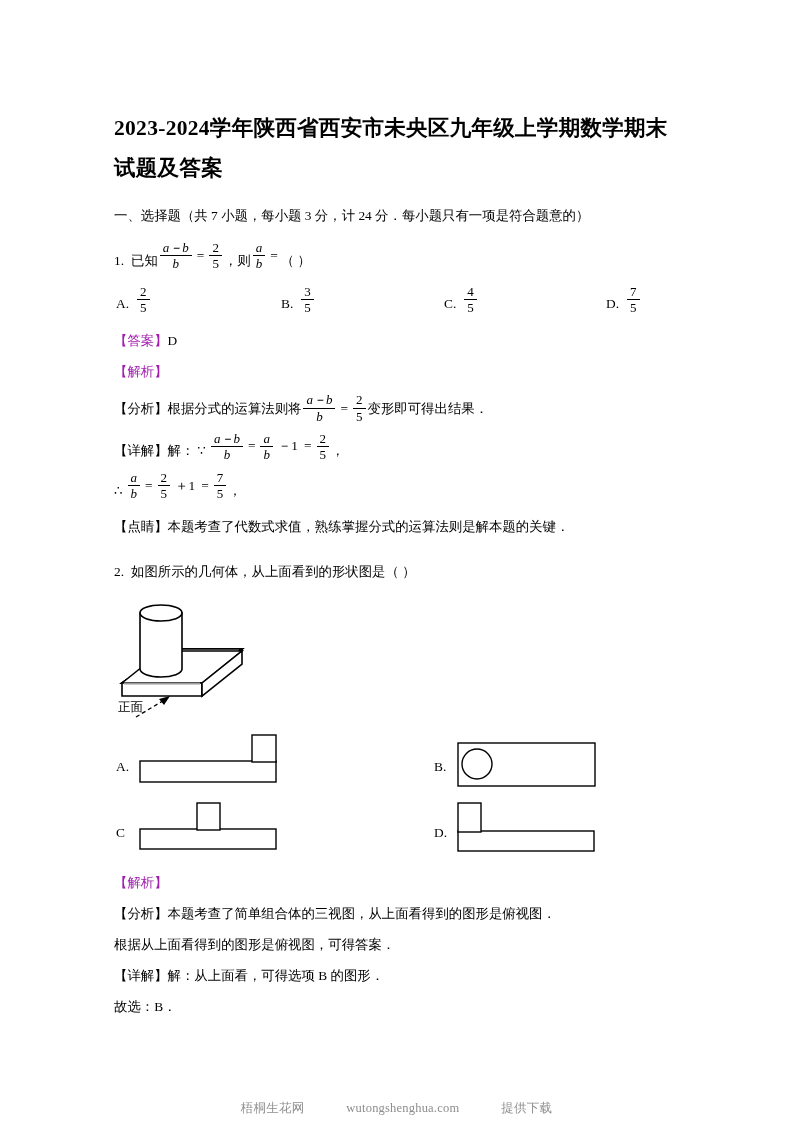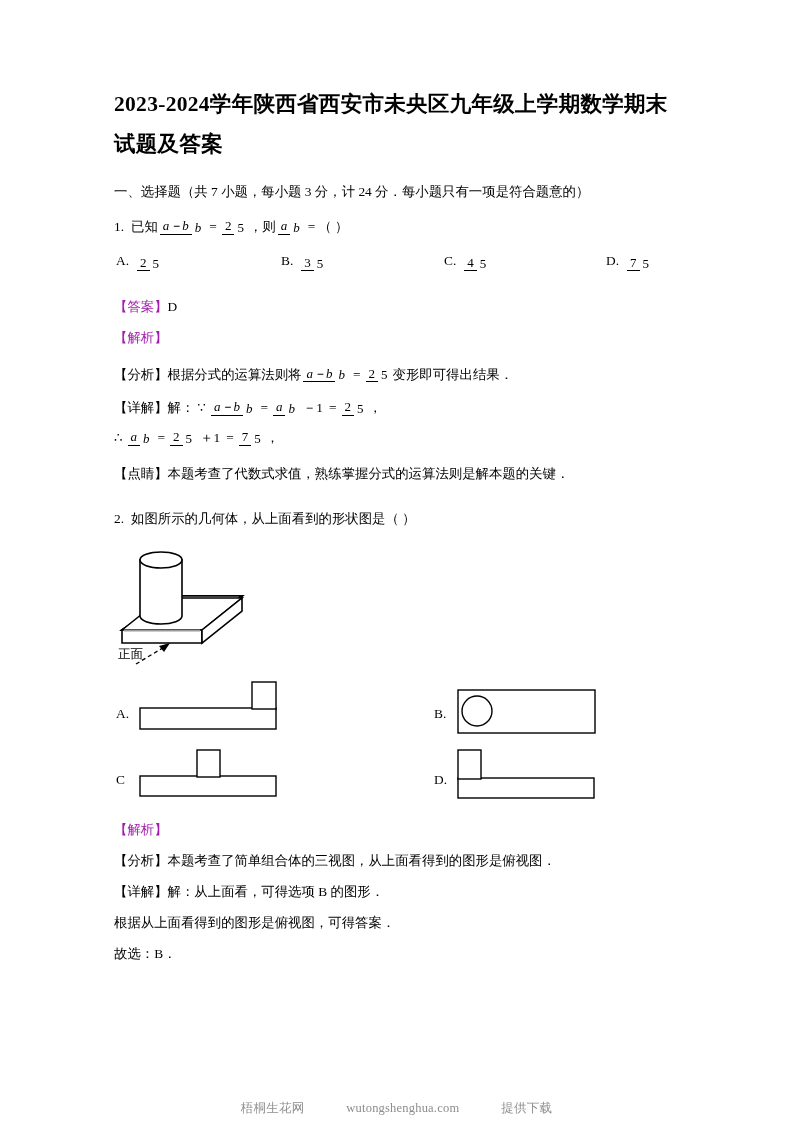--- a/index.html
+++ b/index.html
@@ -17,21 +17,21 @@
   }
   .page {
     position: absolute;
     left: 0; top: 0;
     width: 793px;
     height: 1122px;
   }
   .content {
     position: absolute;
     left: 114px;
-    top: 84px;
+    top: 108px;
     width: 566px;
   }
   h1.doc-title {
     font-size: 21.5px;
     font-weight: bold;
     line-height: 40px;
     margin: 0 0 0 0;
     letter-spacing: 0.3px;
     font-family: "Liberation Serif", "DejaVu Serif", serif;
   }
@@ -54,21 +54,21 @@
   
   .math {
     display: inline-flex;
     align-items: center;
     font-family: "Liberation Serif", "DejaVu Serif", serif;
     font-size: 13.4px;
     vertical-align: middle;
   }
   .frac {
     display: inline-flex;
-    flex-direction: row;
+    flex-direction: column;
     align-items: center;
     vertical-align: middle;
     margin: 0 2px;
     line-height: 1.02;
     font-size: 13px;
   }
   .frac .num {
     padding: 0 3px 1px 3px;
     border-bottom: 1.1px solid #000;
   }
@@ -347,25 +347,25 @@
 
     <div style="height:8px"></div>
 
 
     <p class="para blue">【解析】</p>
 
     <p class="para">
       <span>【分析】</span><span>本题考查了简单组合体的三视图，从上面看得到的图形是俯视图．</span>
     </p>
 
+    <p class="para">根据从上面看得到的图形是俯视图，可得答案．</p>
+
     <p class="para">
       <span>【详解】</span><span>解：从上面看，可得选项 B 的图形．</span>
     </p>
-
-    <p class="para">根据从上面看得到的图形是俯视图，可得答案．</p>
 
     <p class="para">故选：B．</p>
 
   </div>
 
   <div class="footer">
     <span>梧桐生花网</span><span class="f2">wutongshenghua.com</span><span>提供下载</span>
   </div>
 
 </div>

